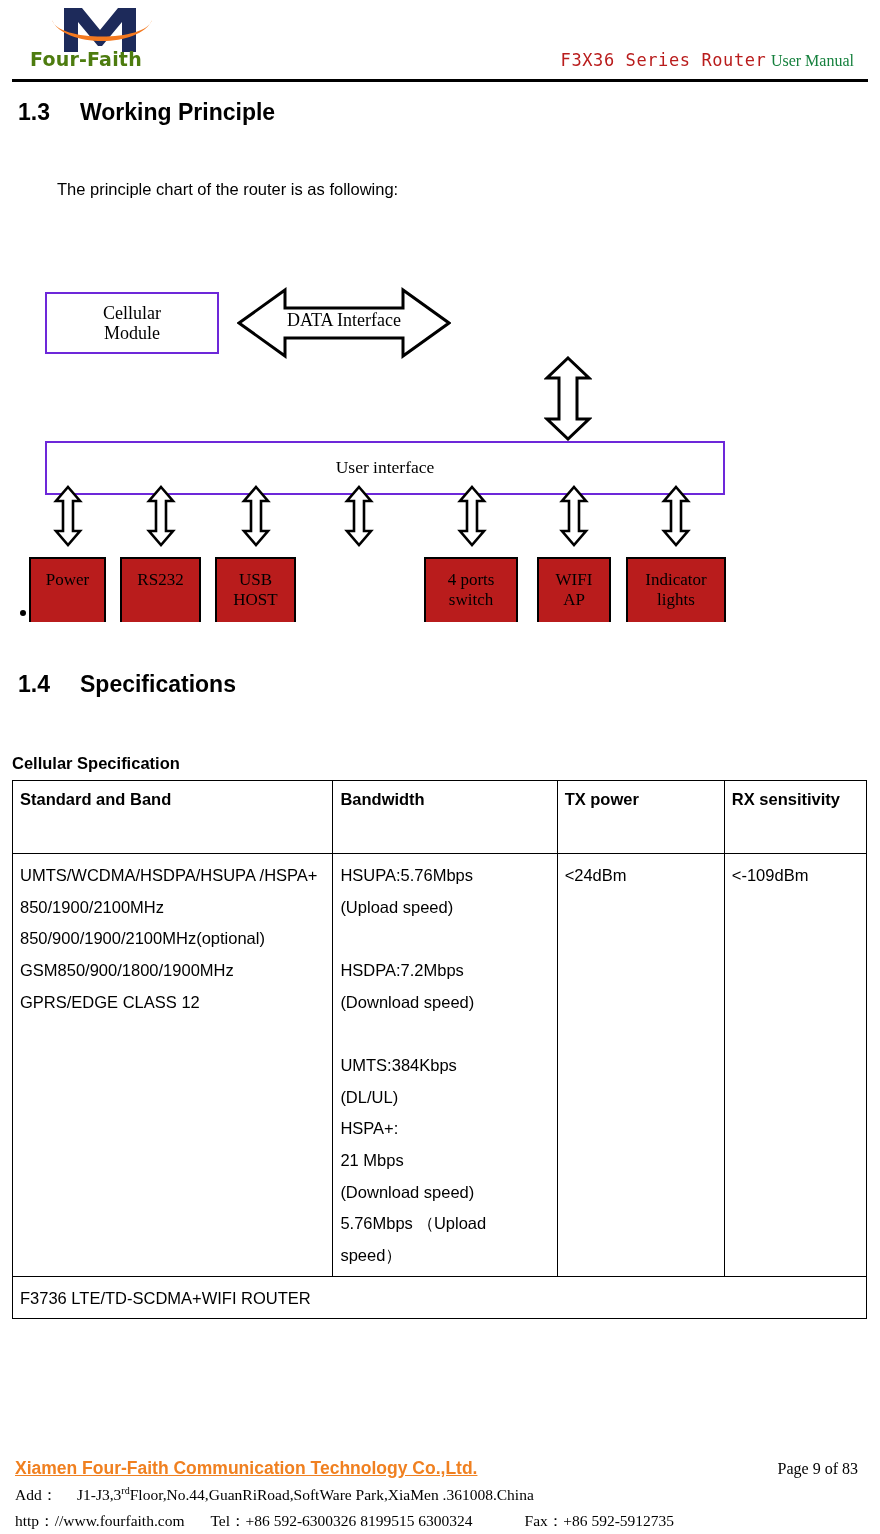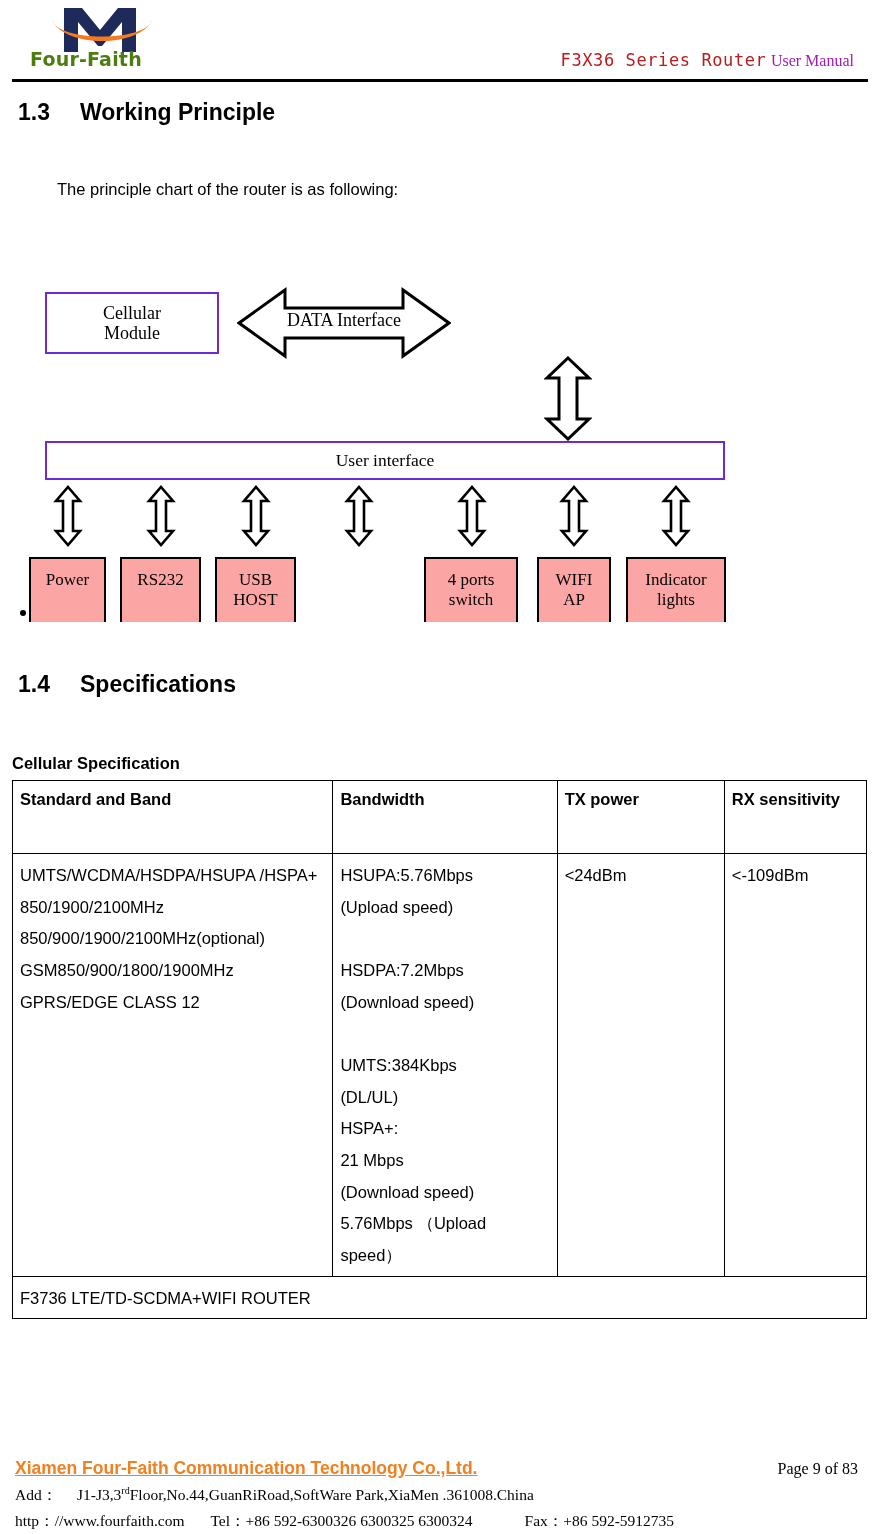--- a/index.html
+++ b/index.html
@@ -53,21 +53,21 @@
   }
   #header-title .mono {
     font-family: "DejaVu Sans Mono", monospace;
     font-size: 17px;
     letter-spacing: 0.6px;
     color: #b91c1c;
   }
   #header-title .serif {
     font-family: "Liberation Serif", serif;
     font-size: 16px;
-    color: #a21caf;
+    color: #15803d;
   }
   #header-rule {
     position: absolute;
     left: 12px; top: 79px;
     width: 856px;
     height: 3px;
     background: #000;
   }
 
   
@@ -104,33 +104,33 @@
     font-size: 18px;
     line-height: 1.12;
     text-align: center;
     display: flex;
     align-items: center;
     justify-content: center;
     background: #fff;
   }
   #box-cellular-module { left: 45px; top: 37px; width: 174px; height: 62px; }
   #box-embedded-system { left: 459px; top: 37px; width: 249px; height: 62px; }
-  #box-user-interface  { left: 45px; top: 186px; width: 680px; height: 39px; font-size: 17.5px; }
+  #box-user-interface  { left: 45px; top: 186px; width: 680px; height: 54px; font-size: 17.5px; }
 
   .dbox-bottom {
     position: absolute;
     border: 2px solid #000;
     border-bottom: none;
     box-sizing: border-box;
     font-family: "Liberation Serif", serif;
     font-size: 17px;
     line-height: 1.18;
     text-align: center;
     padding-top: 11px;
-    background: #fca5a5;
+    background: #b91c1c;
     height: 65px;
   }
   #bb-power     { left: 29px;  top: 302px; width: 77px; }
   #bb-rs232     { left: 120px; top: 302px; width: 81px; }
   #bb-usb       { left: 215px; top: 302px; width: 81px; }
   #bb-wan       { left: 311px; top: 302px; width: 96px; }
   #bb-switch    { left: 424px; top: 302px; width: 94px; }
   #bb-wifi      { left: 537px; top: 302px; width: 74px; }
   #bb-indicator { left: 626px; top: 302px; width: 100px; }
 
@@ -415,15 +415,15 @@
 <div id="page-footer">
 
   <div id="footer-company">Xiamen Four-Faith Communication Technology Co.,Ltd.</div>
   <div id="footer-pagenum">Page 9 of 83</div>
 
   <div id="footer-address">
     <span class="lbl">Add：</span><span>J1-J3,3</span><sup>rd</sup><span>Floor,No.44,GuanRiRoad,SoftWare Park,XiaMen .361008.China</span>
   </div>
 
   <div id="footer-contact">
-    <span class="seg-http"><span>http：</span><span>//www.fourfaith.com</span></span><span class="seg-tel"><span>Tel：</span><span>+86 592-6300326   6300325   6300324</span></span><span class="seg-fax"><span>Fax：</span><span>+86 592-5912735</span></span>
+    <span class="seg-http"><span>http：</span><span>//www.fourfaith.com</span></span><span class="seg-tel"><span>Tel：</span><span>+86 592-6300326   8199515   6300324</span></span><span class="seg-fax"><span>Fax：</span><span>+86 592-5912735</span></span>
   </div>
 </div>
 
 </body></html>

